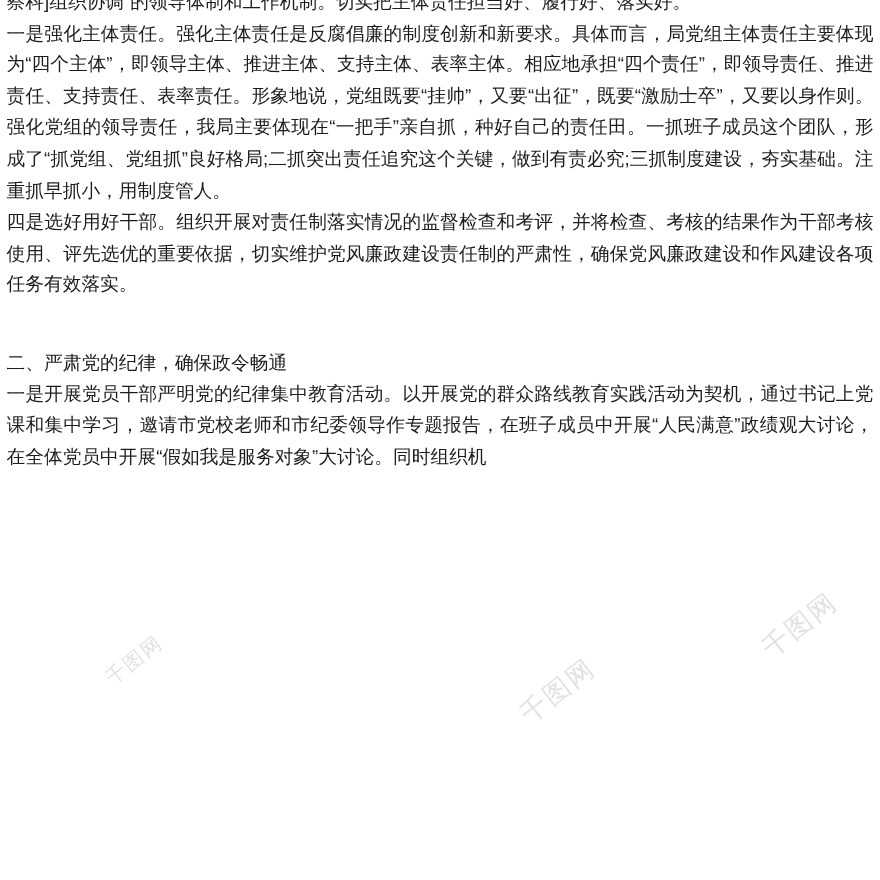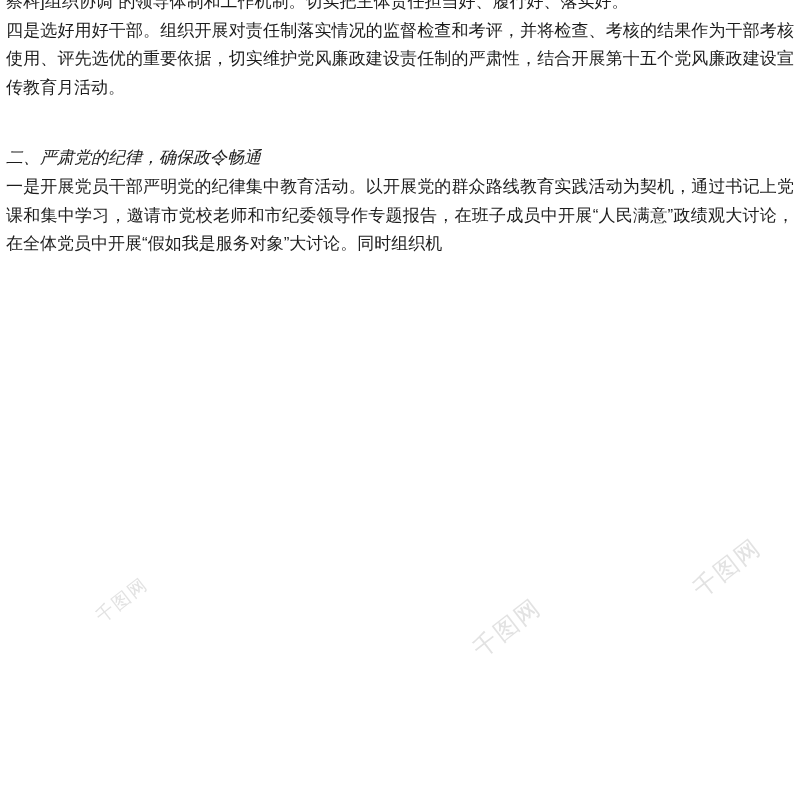--- a/index.html
+++ b/index.html
@@ -41,40 +41,41 @@
     padding: 0 6px;
     z-index: 1;
     color: #1c1c1c;
     font-size: 17px;
     line-height: 28.6px;
     text-align: justify;
     text-justify: inter-character;
     word-break: break-all;
   }
   .doc-text p { margin: 0; }
-  .section-heading { margin-top: 42px !important; font-style: italic; }
+  .section-heading { margin-top: 42px !important; }
 </style>
 </head>
 <body>
 
 <div class="page">
 
   <div class="watermark-layer">
     <span class="wm wm-1">千图网</span>
     <span class="wm wm-2">千图网</span>
     <span class="wm wm-3">千图网</span>
   </div>
 
   <div class="doc-text">
     <p>察科]组织协调”的领导体制和工作机制。切实把主体责任担当好、履行好、落实好。</p>
 
+    <p>一是强化主体责任。强化主体责任是反腐倡廉的制度创新和新要求。具体而言，局党组主体责任主要体现为“四个主体”，即领导主体、推进主体、支持主体、表率主体。相应地承担“四个责任”，即领导责任、推进责任、支持责任、表率责任。形象地说，党组既要“挂帅”，又要“出征”，既要“激励士卒”，又要以身作则。强化党组的领导责任，我局主要体现在“一把手”亲自抓，种好自己的责任田。一抓班子成员这个团队，形成了“抓党组、党组抓”良好格局;二抓突出责任追究这个关键，做到有责必究;三抓制度建设，夯实基础。注重抓早抓小，用制度管人。</p>
 
 
 
-    <p>四是选好用好干部。组织开展对责任制落实情况的监督检查和考评，并将检查、考核的结果作为干部考核使用、评先选优的重要依据，切实维护党风廉政建设责任制的严肃性，结合开展第十五个党风廉政建设宣传教育月活动。</p>
+    <p>四是选好用好干部。组织开展对责任制落实情况的监督检查和考评，并将检查、考核的结果作为干部考核使用、评先选优的重要依据，切实维护党风廉政建设责任制的严肃性，确保党风廉政建设和作风建设各项任务有效落实。</p>
 
     <p class="section-heading">二、严肃党的纪律，确保政令畅通</p>
 
 
     <p>一是开展党员干部严明党的纪律集中教育活动。以开展党的群众路线教育实践活动为契机，通过书记上党课和集中学习，邀请市党校老师和市纪委领导作专题报告，在班子成员中开展“人民满意”政绩观大讨论，在全体党员中开展“假如我是服务对象”大讨论。同时组织机</p>
   </div>
 
 </div>
 
 </body></html>

